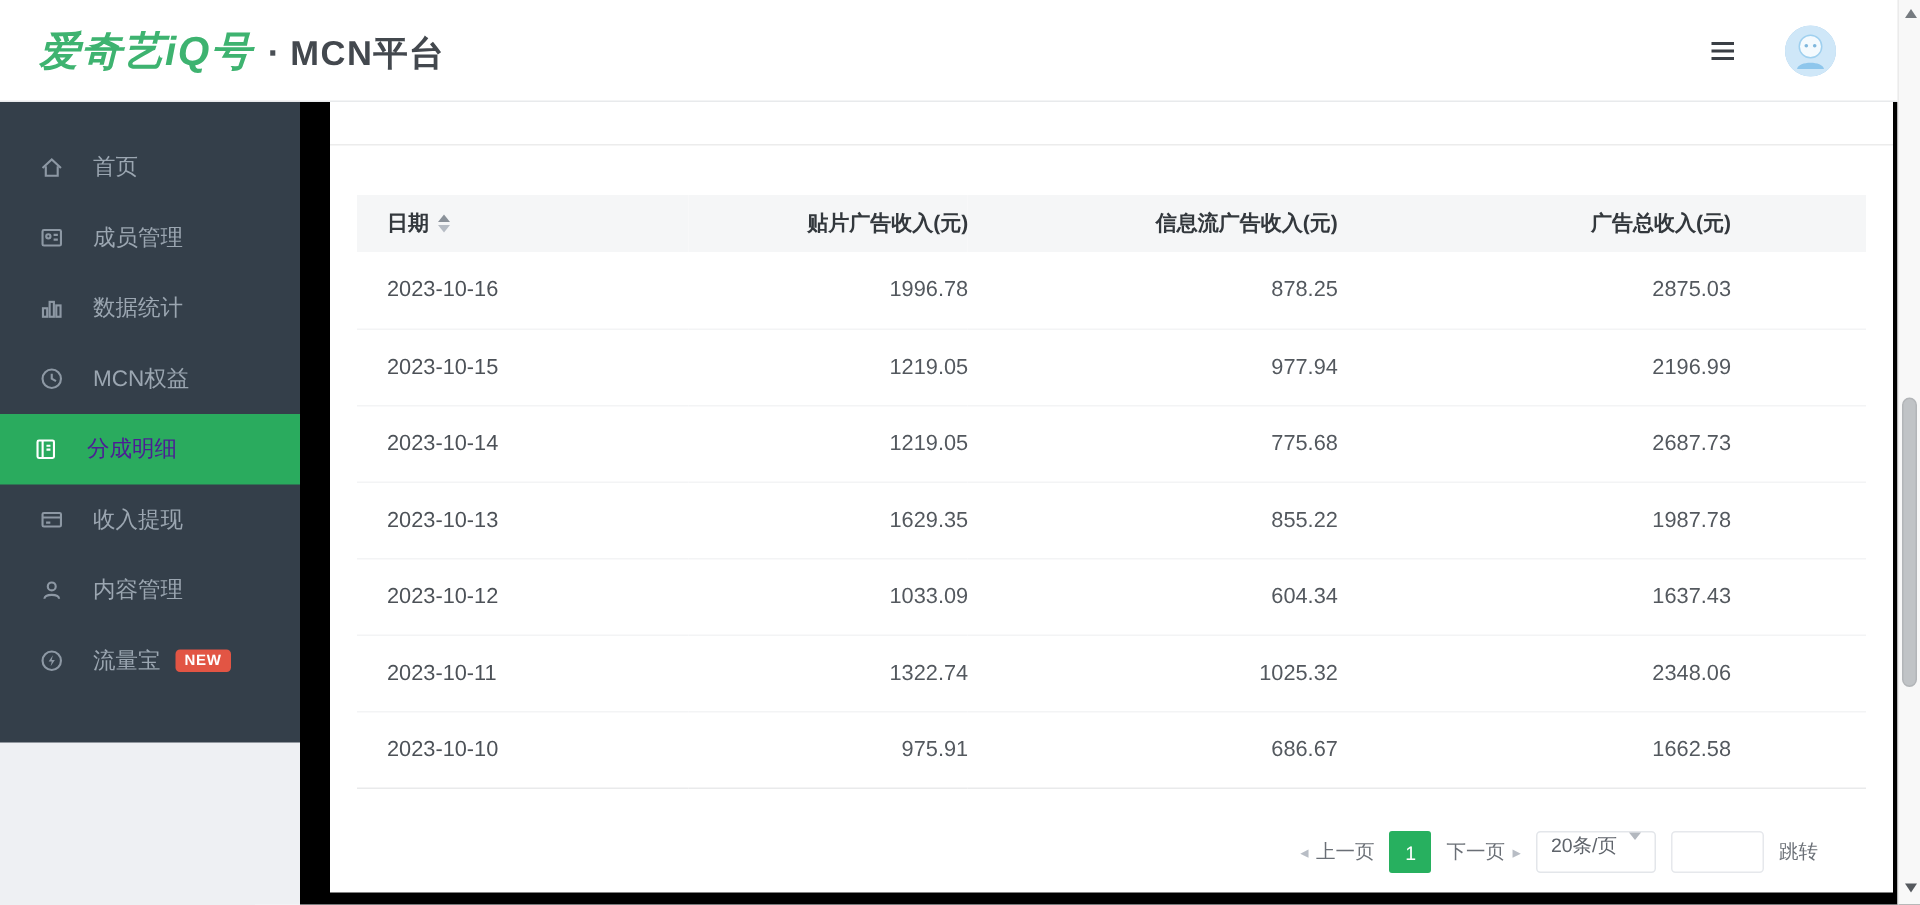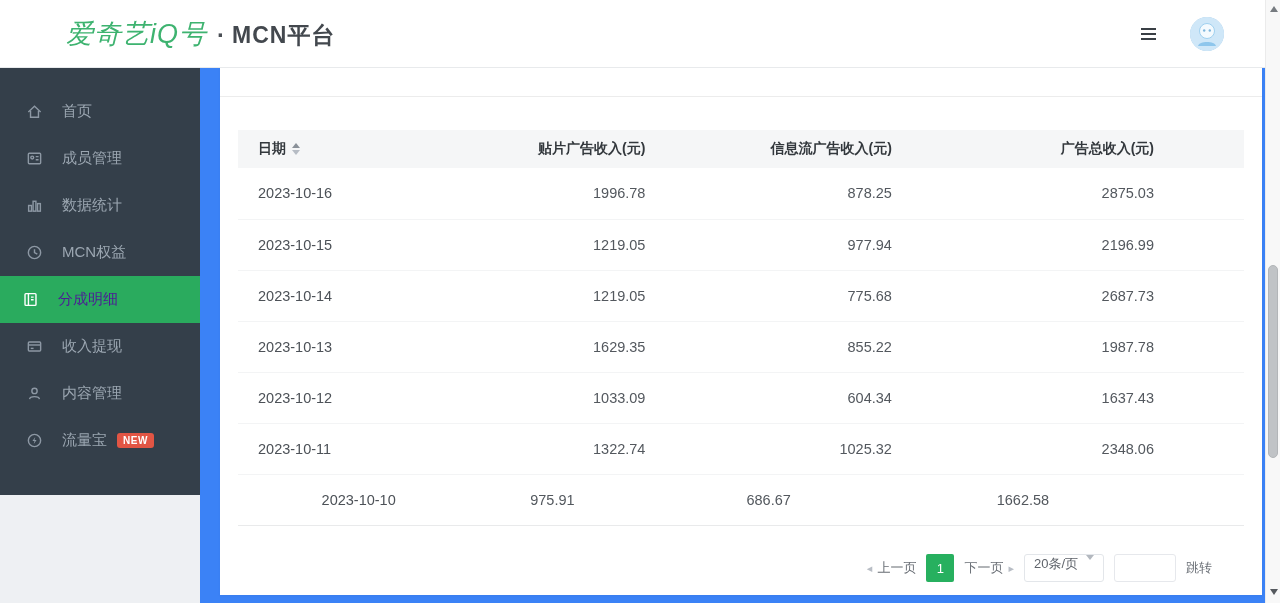--- a/index.html
+++ b/index.html
@@ -4,21 +4,21 @@
 <style>
   * { margin:0; padding:0; box-sizing:border-box; }
   html,body { width:1280px; height:603px; overflow:hidden;
     font-family:"Liberation Sans","DejaVu Sans",sans-serif; background:#eef0f3; }
 
   
   .top-header { position:absolute; top:0; left:0; width:1280px; height:68px;
     background:#fff; border-bottom:1px solid #e8eaec; display:flex; align-items:center;
     padding:0 26px; z-index:5; }
   .logo { display:flex; align-items:baseline; cursor:pointer; }
-  .logo-brand { color:#3eb370; font-size:27px; font-weight:normal; letter-spacing:1px; font-style:italic;margin-left:40px; }
+  .logo-brand { color:#3eb370; font-size:27px; font-weight:bold; letter-spacing:1px; font-style:italic; }
   .logo-sep { color:#4a4f55; font-size:24px; font-weight:bold; margin:0 7px 0 10px; }
   .logo-product { color:#43484e; font-size:23px; font-weight:600; letter-spacing:1px; }
   .header-right { margin-left:auto; display:flex; align-items:center; gap:34px; padding-right:30px; }
   .hamburger { width:15px; display:flex; flex-direction:column; gap:3px; cursor:pointer; }
   .hamburger i { display:block; height:2px; background:#3a3f45; }
   .avatar { width:34px; height:34px; border-radius:50%; background:#cfe7f8; overflow:hidden;
     display:flex; align-items:center; justify-content:center; cursor:pointer;
     box-shadow:0 0 0 1px #bcd9ef inset; }
 
   
@@ -27,38 +27,38 @@
   .nav-item { height:47px; display:flex; align-items:center; padding-left:25px;
     color:#9ba6b1; font-size:15px; cursor:pointer; }
   .nav-item .nav-icon { width:18px; height:18px; margin-right:19px; display:flex;
     align-items:center; justify-content:center; color:#8d98a4; }
   .nav-item.active { background:#2aab5e; color:#4c1d95;padding-left:21px; }
   .nav-item.active .nav-icon { color:#fff; }
   .nav-badge { background:#e25544; color:#fff; font-size:10px; font-weight:bold;
     padding:2px 6px; border-radius:3px; margin-left:10px; letter-spacing:0.5px; }
 
   
-  .main { position:absolute; top:68px; left:200px; width:1080px; height:535px; background:#3b82f6; }
+  .main { position:absolute; top:68px; left:200px; width:1080px; height:535px; background:#000000; }
   .card { position:absolute; top:0; left:20px; right:18px; bottom:8px; background:#fff;
     box-shadow:0 1px 3px rgba(0,0,0,0.04); }
   .card-topstrip { height:29px; border-bottom:1px solid #ececec; }
   .card-body { padding:33px 18px 0 18px; }
 
   table { width:100%; border-collapse:collapse; table-layout:fixed; }
   thead th { background:#f5f6f7; height:38px; font-size:14px; color:#33383d;
     font-weight:bold; white-space:nowrap; }
   th.col-date { width:22%; text-align:left; padding-left:20px; }
   th.col-num2 { width:18.5%; text-align:right; }
   th.col-num3 { width:24.5%; text-align:right; }
   th.col-num4 { text-align:right; padding-right:90px; }
   tbody td { height:51px; font-size:14.5px; color:#53585e; border-bottom:1px solid #f3f4f5; }
   td.cell-date { text-align:left; padding-left:20px; color:#4c5157; }
   td.cell-num { text-align:right; }
   td.cell-last { padding-right:90px; }
-  tbody tr:last-child td { border-bottom:1px solid #e9eaeb;text-align:center; }
+  tbody tr:last-child td { border-bottom:1px solid #e9eaeb; }
 
   .th-date-wrap { display:inline-flex; align-items:center; gap:6px; cursor:pointer; }
   .sort-carets { display:inline-flex; flex-direction:column; gap:2px; }
   .caret-up { width:0; height:0; border-left:4px solid transparent; border-right:4px solid transparent;
     border-bottom:5px solid #8a9199; }
   .caret-down { width:0; height:0; border-left:4px solid transparent; border-right:4px solid transparent;
     border-top:5px solid #b6bcc4; }
 
   
   .pagination { position:absolute; bottom:13px; right:50px; display:flex; align-items:center;

